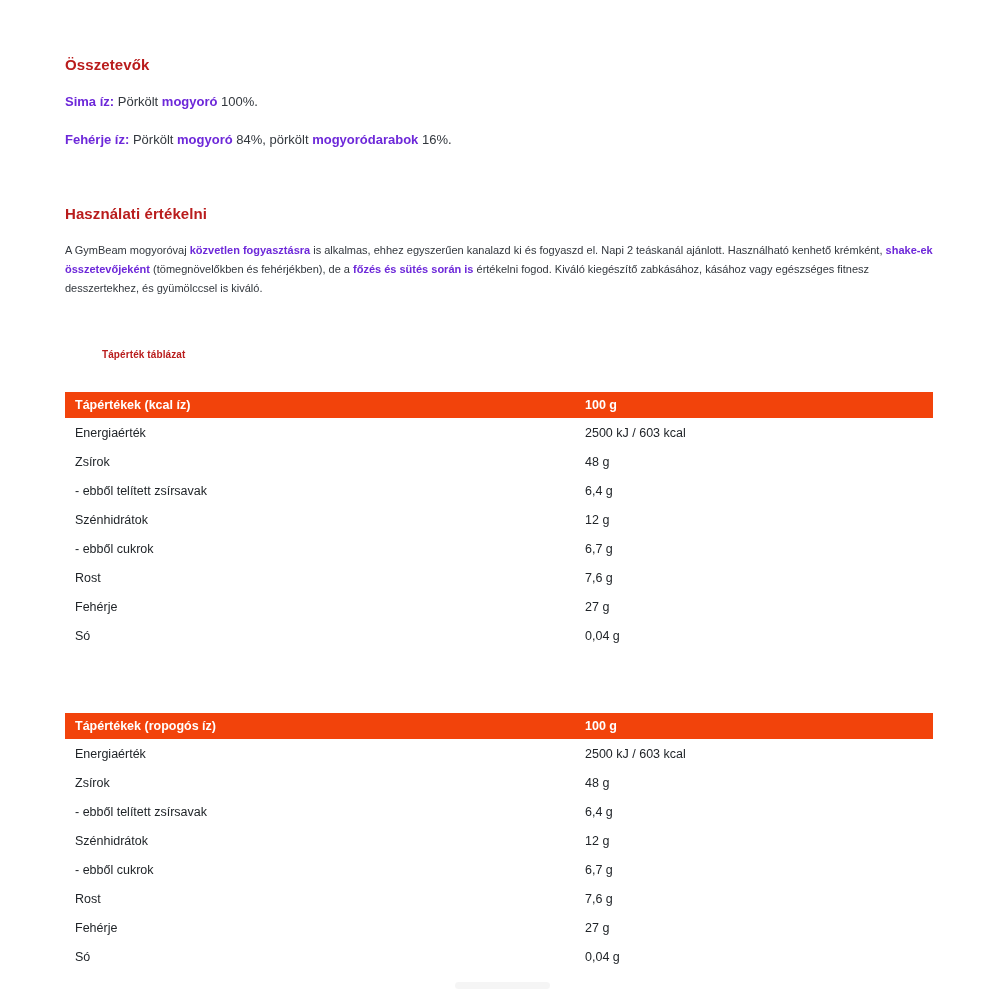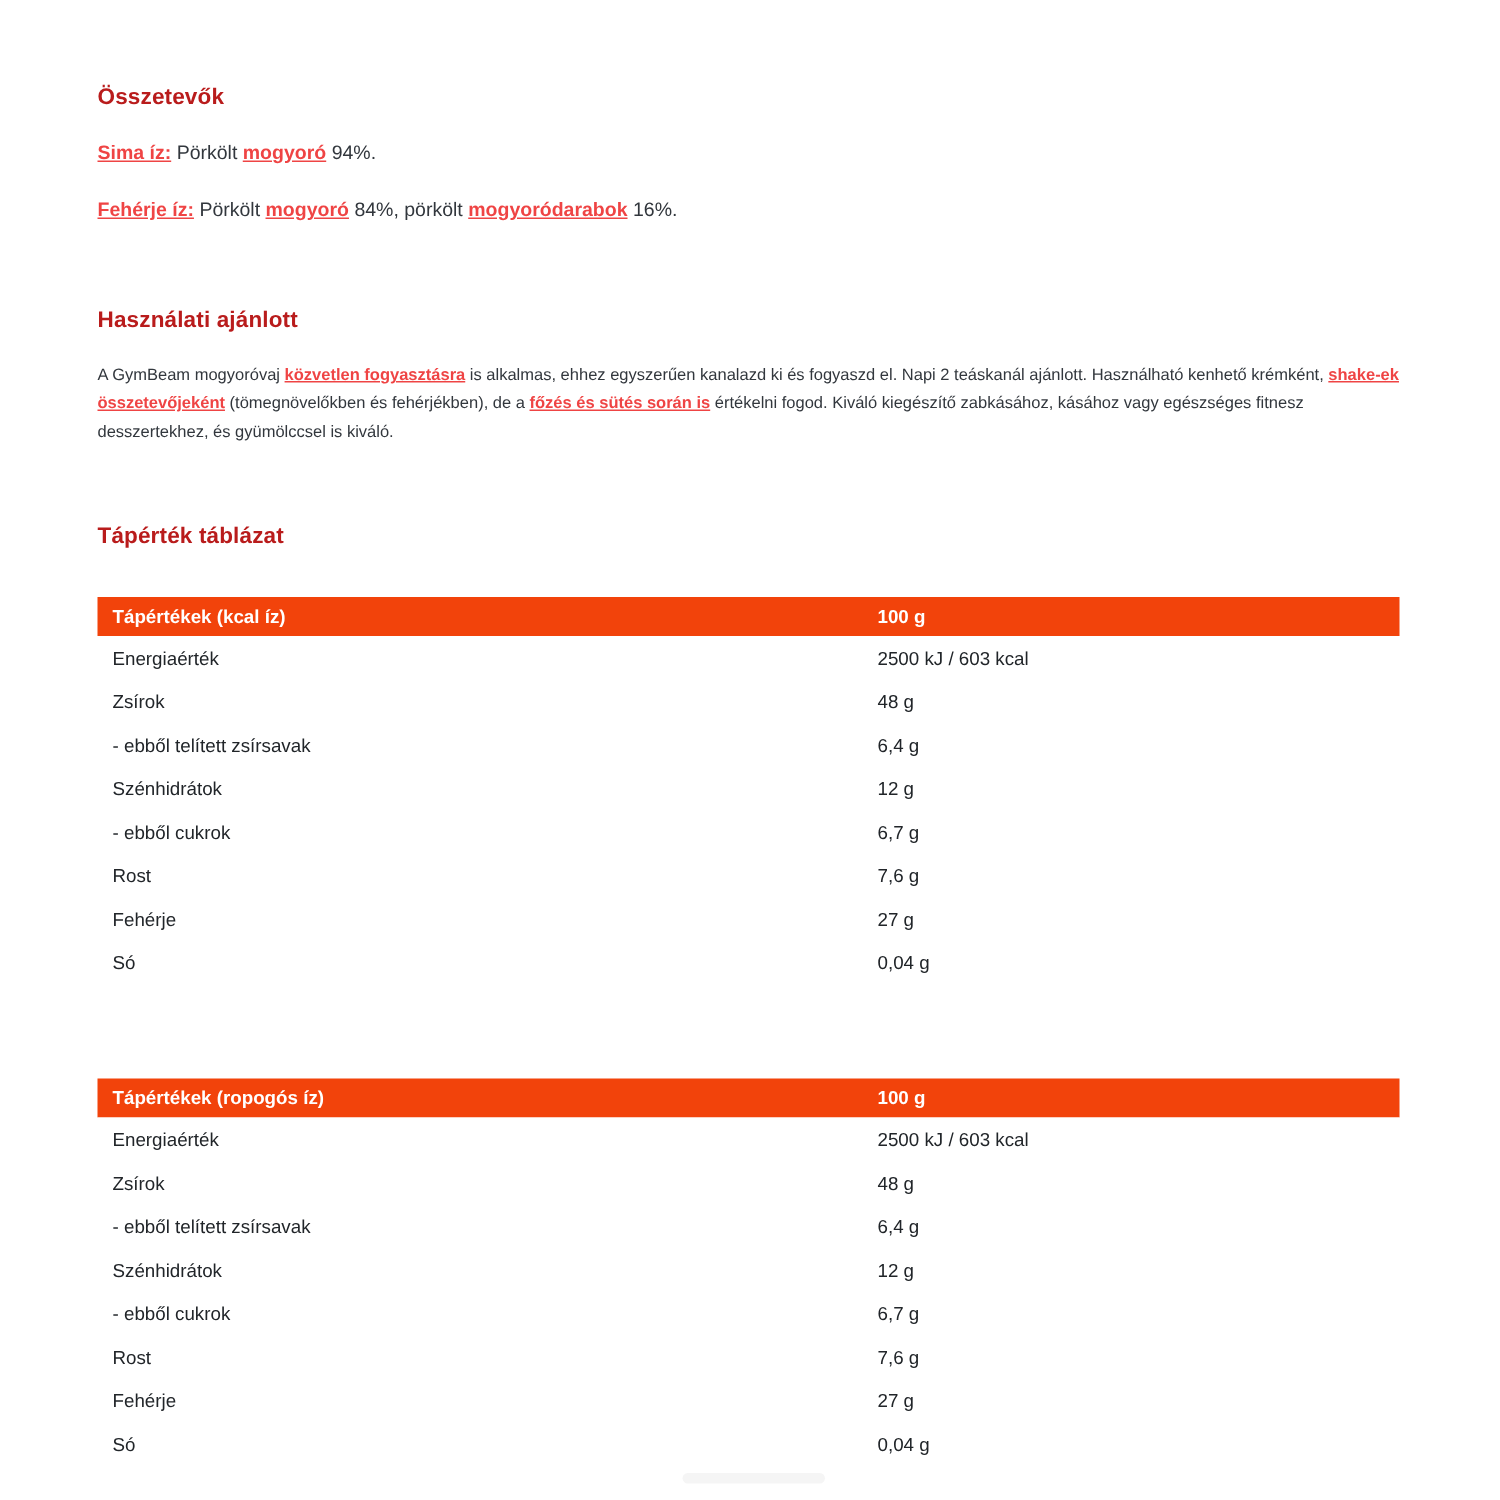--- a/index.html
+++ b/index.html
@@ -20,31 +20,31 @@
     font-weight: bold;
     color: #b91c1c;
     letter-spacing: 0.1px;
   }
   .ingredient-line {
     font-size: 13px;
     color: #32373d;
     margin-top: 19px;
     line-height: 19px;
   }
-  .ingredient-line b, .usage-text b { color: #ef4444; text-decoration: underline; }
+  .ingredient-line b, .usage-text b { color: #6d28d9; }
   #ingredients-heading { margin-top: 0; }
   #usage-heading { margin-top: 56px; }
   .usage-text {
     margin-top: 19px;
     font-size: 11px;
     color: #32373d;
     line-height: 19px;
     max-width: 868px;
   }
-  #nutrition-heading { margin-top: 51px; font-size: 15px; }
+  #nutrition-heading { margin-top: 51px; font-size: 10px; margin-left: 37px; }
   .nutrition-table {
     width: 868px;
     margin-top: 32px;
   }
   .nutrition-table .thead {
     display: flex;
     align-items: center;
     height: 26px;
     background: #F2430B;
     color: #ffffff;
@@ -82,25 +82,25 @@
     opacity: 0.55;
   }
 </style>
 </head>
 <body>
 
 <div class="page">
 
   <h2 class="section-heading" id="ingredients-heading">Összetevők</h2>
 
-  <p class="ingredient-line"><b>Sima íz:</b> <span>Pörkölt</span> <b>mogyoró</b> <span>94%.</span></p>
+  <p class="ingredient-line"><b>Sima íz:</b> <span>Pörkölt</span> <b>mogyoró</b> <span>100%.</span></p>
 
   <p class="ingredient-line"><b>Fehérje íz:</b> <span>Pörkölt</span> <b>mogyoró</b> <span>84%, pörkölt</span> <b>mogyoródarabok</b> <span>16%.</span></p>
 
-  <h2 class="section-heading" id="usage-heading">Használati ajánlott</h2>
+  <h2 class="section-heading" id="usage-heading">Használati értékelni</h2>
 
   <p class="usage-text"><span>A GymBeam mogyoróvaj</span> <b>közvetlen fogyasztásra</b> <span>is alkalmas, ehhez egyszerűen kanalazd ki és fogyaszd el. Napi 2 teáskanál ajánlott. Használható kenhető krémként,</span> <b>shake-ek összetevőjeként</b> <span>(tömegnövelőkben és fehérjékben), de a</span> <b>főzés és sütés során is</b> <span>értékelni fogod. Kiváló kiegészítő zabkásához, kásához vagy egészséges fitnesz desszertekhez, és gyümölccsel is kiváló.</span></p>
 
   <h2 class="section-heading" id="nutrition-heading">Tápérték táblázat</h2>
 
   <div class="nutrition-table">
     <div class="thead">
       <span class="cell-label">Tápértékek (kcal íz)</span>
       <span class="cell-value">100 g</span>
     </div>

